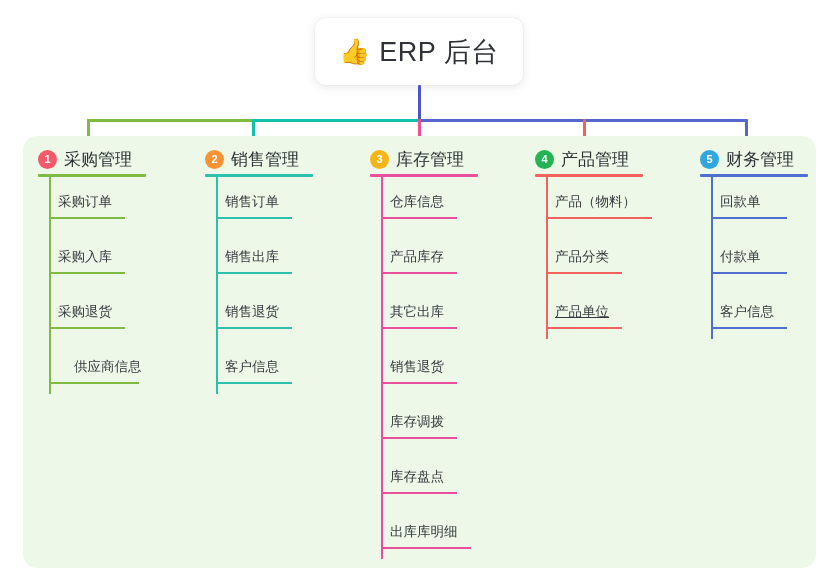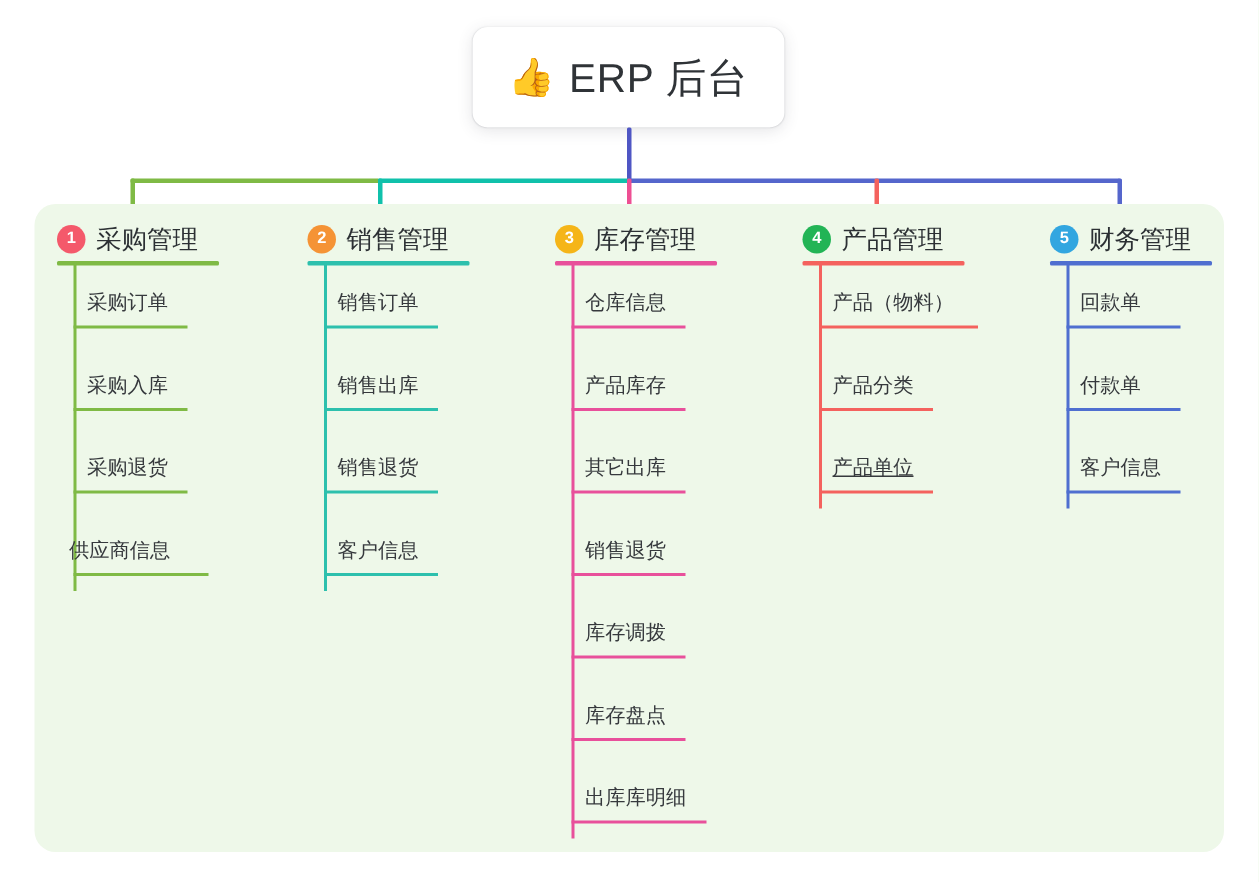--- a/index.html
+++ b/index.html
@@ -116,21 +116,21 @@
     </div>
     <div class="leaf" style="left:0;top:100px;">
       <span class="leaf-label" style="left:20px;top:0;">采购入库</span>
       <span class="leaf-rule" style="left:11px;top:24px;width:76px;background:#7fba45;"></span>
     </div>
     <div class="leaf" style="left:0;top:155px;">
       <span class="leaf-label" style="left:20px;top:0;">采购退货</span>
       <span class="leaf-rule" style="left:11px;top:24px;width:76px;background:#7fba45;"></span>
     </div>
     <div class="leaf" style="left:0;top:210px;">
-      <span class="leaf-label" style="left:8px;top:0;">供应商信息</span>
+      <span class="leaf-label" style="left:36px;top:0;">供应商信息</span>
       <span class="leaf-rule" style="left:11px;top:24px;width:90px;background:#7fba45;"></span>
     </div>
   </div>
 
   <div class="col" style="left:205px;top:148px;width:160px;">
     <div class="col-head">
       <span class="badge" style="background:#f59335;">2</span>
       <span class="col-title">销售管理</span>
     </div>
     <div class="head-rule" style="top:26px;width:108px;background:#2dc0ad;"></div>

